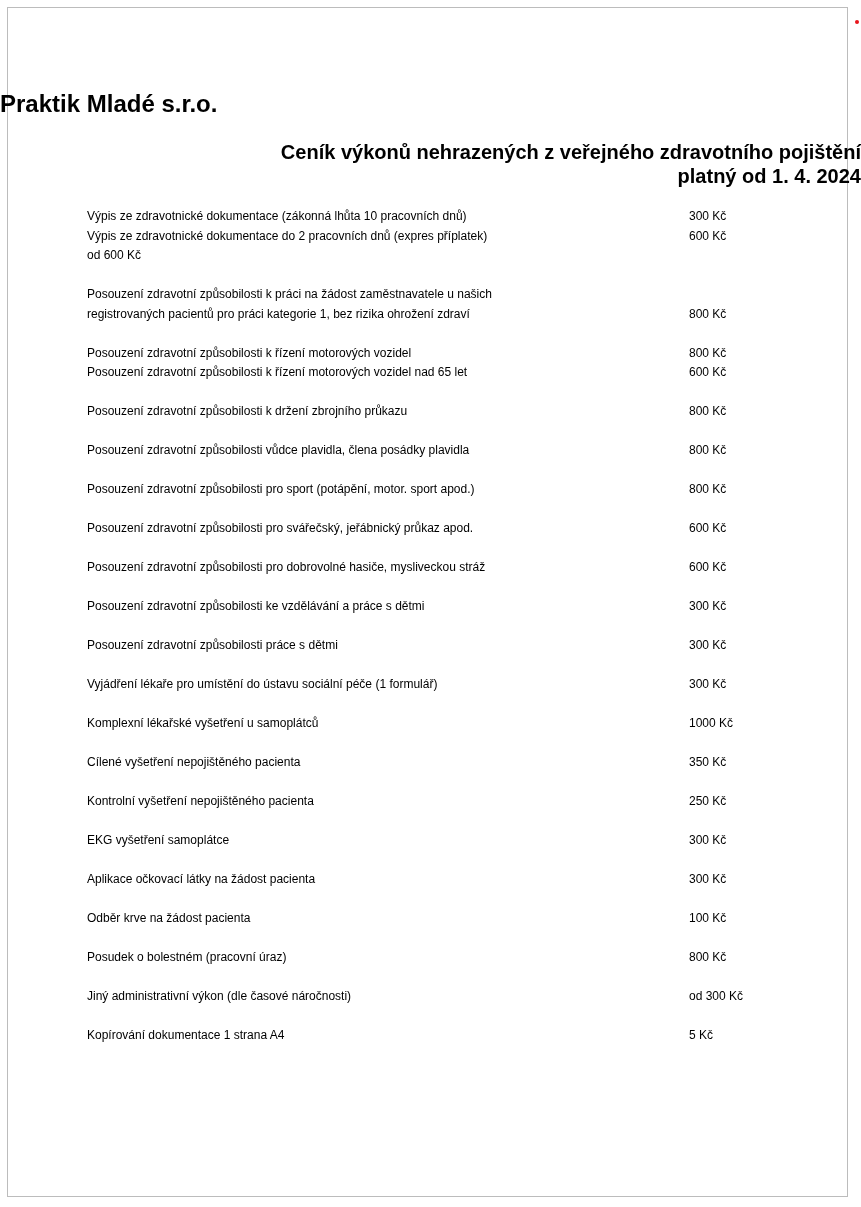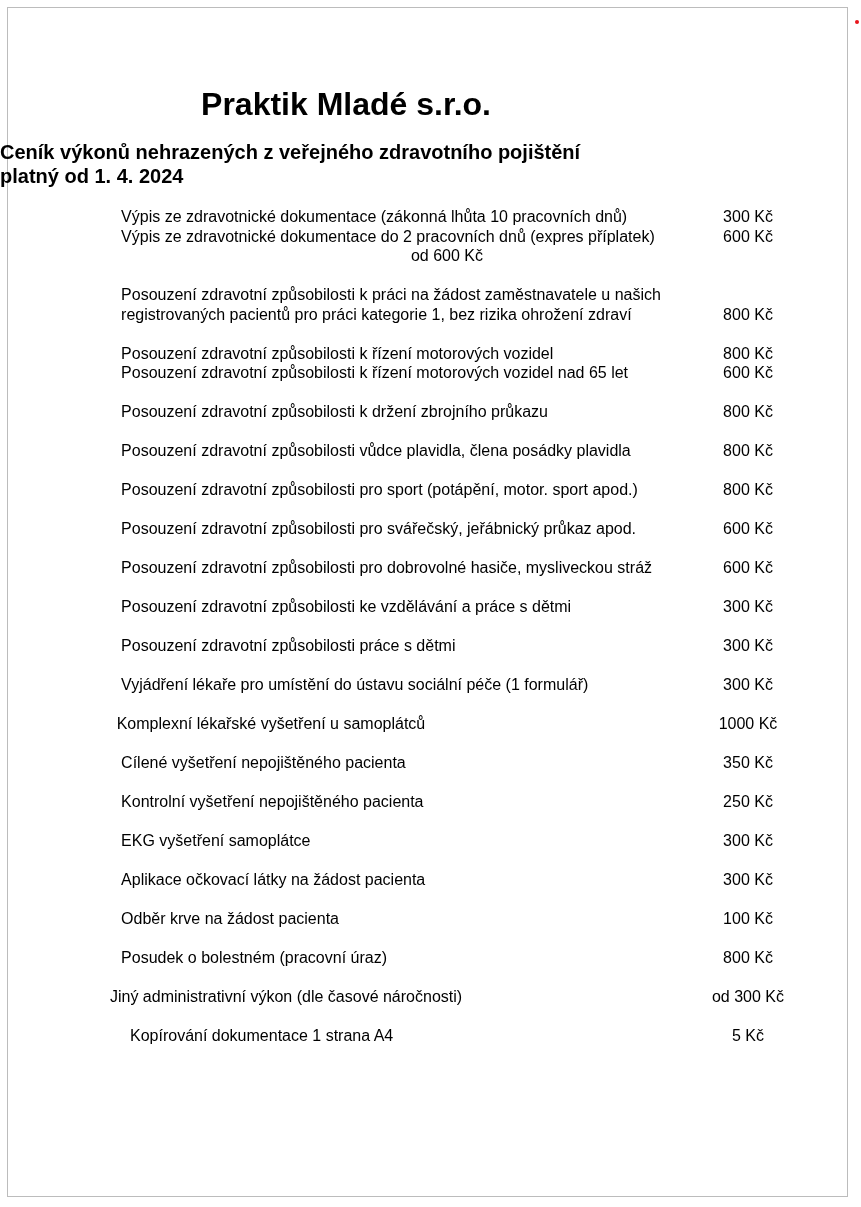--- a/index.html
+++ b/index.html
@@ -2,26 +2,26 @@
 <html><head>
 <meta charset="utf-8">
 <style>
   html, body { margin: 0; padding: 0; background: #ffffff; }
   body { width: 861px; height: 1207px; position: relative; overflow: hidden;
          font-family: "Liberation Sans", sans-serif; color: #000; }
   .page { position: absolute; left: 7px; top: 7px; width: 841px; height: 1190px;
           border: 1px solid #bcbcbc; box-sizing: border-box; background: #fff; }
   .marker { position: absolute; left: 855px; top: 20px; width: 4px; height: 4px;
             border-radius: 50%; background: #e8141b; }
-  .title { position: absolute; left: 0; width: 692px; top: 88px; text-align: center;
-           font-weight: bold; font-size: 32px; line-height: 32px; }
-  .subtitle { position: absolute; left: 0; width: 861px; top: 140px; text-align: left;
+  .title { position: absolute; left: 0; width: 692px; top: 88px; text-align: left;
+           font-weight: bold; font-size: 24px; line-height: 32px; }
+  .subtitle { position: absolute; left: 0; width: 861px; top: 140px; text-align: right;
               font-weight: bold; font-size: 20px; line-height: 24px; }
   .items { position: absolute; left: 87px; top: 207px; width: 720px; }
-  .row { display: flex; font-size: 16px; line-height: 19.5px; justify-content: center; }
+  .row { display: flex; font-size: 12px; line-height: 19.5px; }
   .row .desc { width: 602px; white-space: pre-line; }
   .row .price { white-space: nowrap; align-self: flex-end; }
   .gap { height: 19.5px; }
 </style>
 </head>
 <body>
 
 <div class="page"></div>
 <div class="marker"></div>
 

